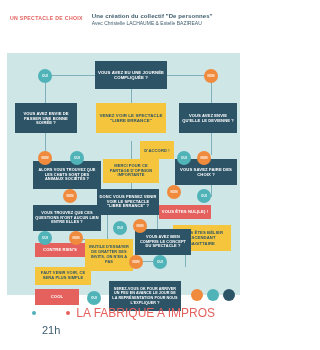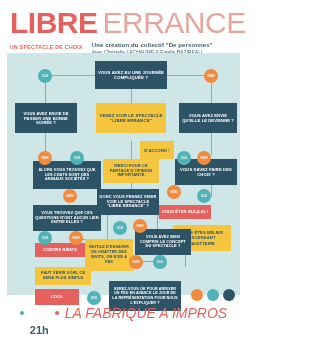--- a/index.html
+++ b/index.html
@@ -78,36 +78,32 @@
 
   .dot { position:absolute; border-radius:50%; }
 
   
   .footer {
     position:absolute; left:0; right:0; bottom:14px;
     display:flex; align-items:center; justify-content:center;
     gap:6px;
   }
   .f-date { font-size:12.5px; font-weight:bold; color:#e4615e; }
-  .f-time { font-size:11px; font-weight:bold; color:#3f5d6e;margin-top:34px; }
-  .f-venue { font-size:14px; font-weight:normal; color:#e4615e;font-style:italic; }
+  .f-time { font-size:11px; font-weight:normal; color:#3f5d6e;margin-top:34px; }
+  .f-venue { font-size:12px; font-weight:normal; color:#e4615e; }
   .f-sep {
     width:4px; height:4px; border-radius:50%; background:#4fb3b8;
     flex:0 0 auto;
   }
   .f-sep2 { background:#e4615e; }
 </style>
 </head>
 <body>
 
 <div class="header">
-  <div class="title-line">
-    <span class="t-libre">LIBRE</span>
-    <span class="t-errance">ERRANCE</span>
-  </div>
   <div class="sub-row">
     <div class="sub-left">UN SPECTACLE DE CHOIX</div>
     <div class="sub-right">
       <div class="l1">Une création du collectif "De personnes"</div>
       <div class="l2">Avec Christelle LACHAUME &amp; Estelle BAZIREAU</div>
     </div>
   </div>
 </div>
 
 <div class="chart">

